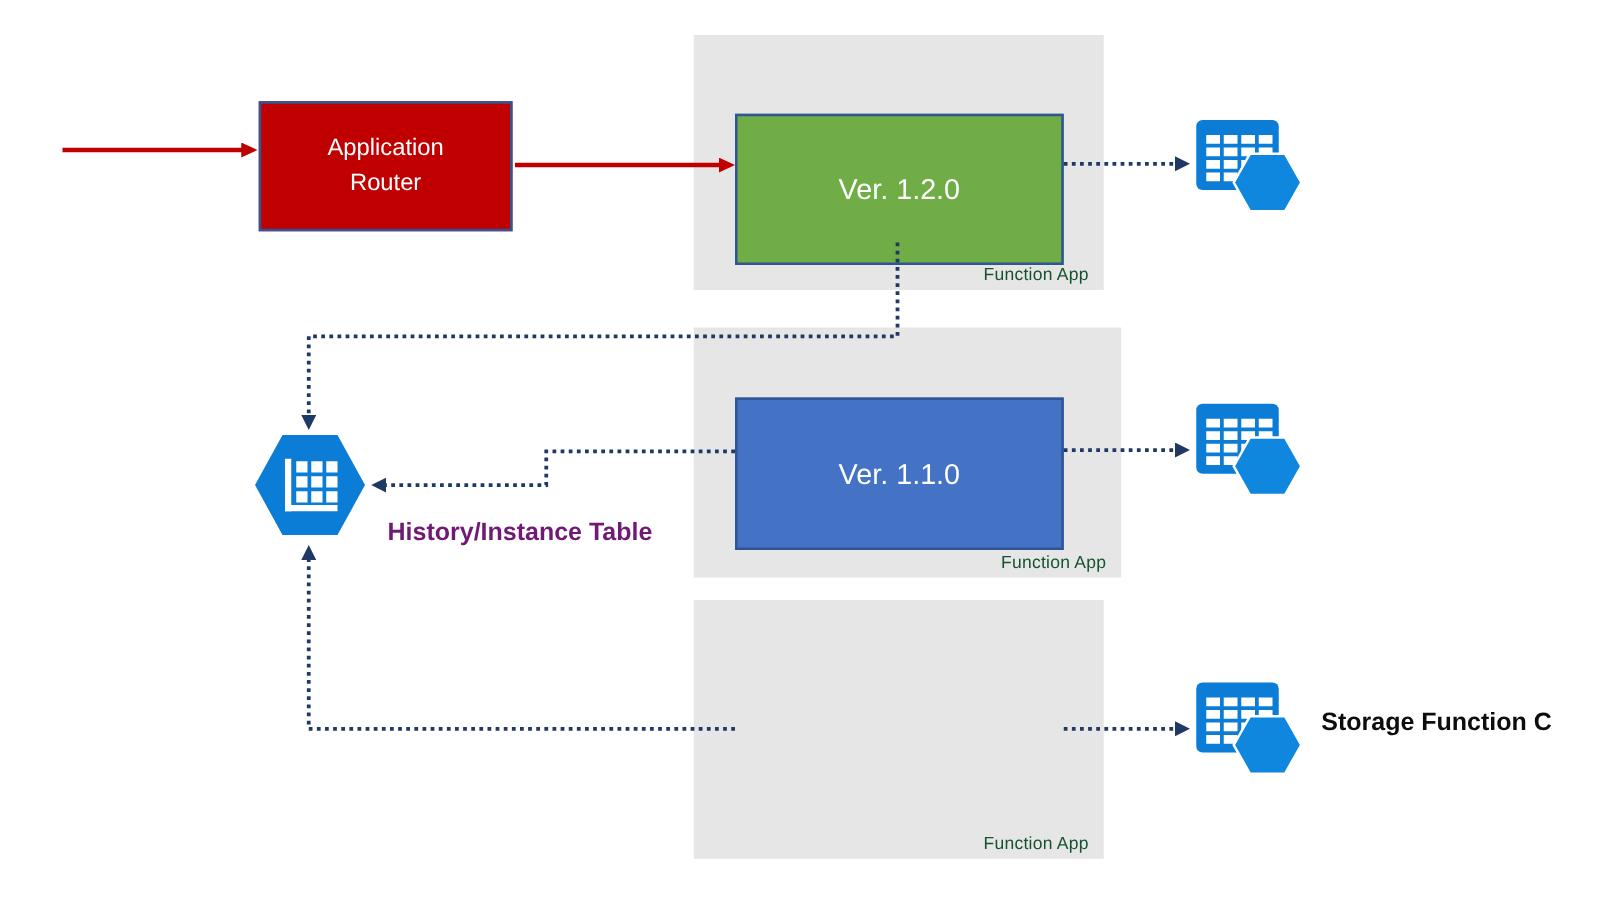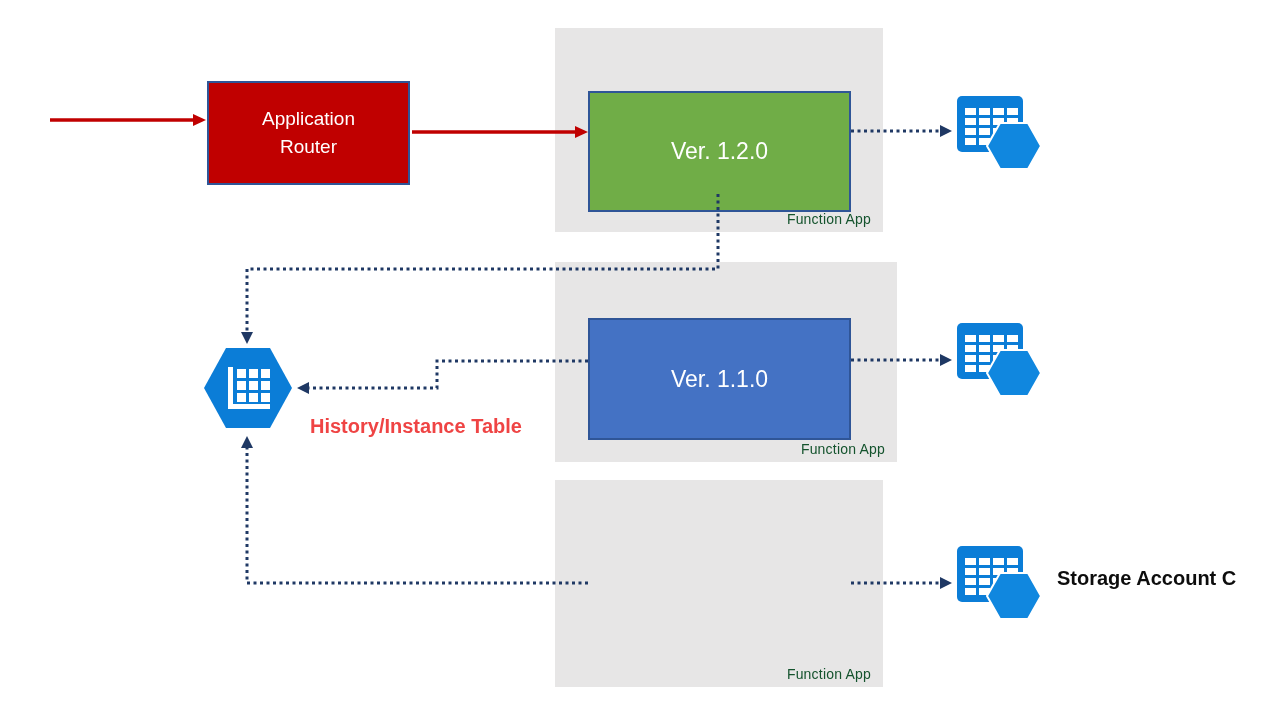--- a/index.html
+++ b/index.html
@@ -39,21 +39,21 @@
   .sgB{left:956px;top:322px;}
   .sgC{left:956px;top:545px;}
   .storage-label{
     position:absolute;left:101px;top:22px;white-space:nowrap;
     font-size:20px;font-weight:bold;color:#0d0d0d;
   }
 
   .history-icon{position:absolute;left:203px;top:347px;z-index:2;}
   .history-label{
     position:absolute;left:310px;top:415px;white-space:nowrap;
-    font-size:20px;font-weight:bold;color:#ef4444;z-index:2;text-align:center;
+    font-size:20px;font-weight:bold;color:#701a75;z-index:2;text-align:center;
   }
 </style>
 </head>
 <body>
 
 <div class="canvas">
 
   <svg class="connectors">
     <defs>
       <marker id="arrRed" markerUnits="userSpaceOnUse" markerWidth="14" markerHeight="14" refX="1" refY="6" orient="auto">
@@ -163,21 +163,21 @@
           <rect x="23" y="33" width="11" height="7"></rect>
           <rect x="37" y="33" width="11" height="7"></rect>
           <rect x="51" y="33" width="11" height="7"></rect>
         <rect x="9" y="43" width="11" height="7"></rect>
           <rect x="23" y="43" width="11" height="7"></rect>
           <rect x="37" y="43" width="11" height="7"></rect>
           <rect x="51" y="43" width="11" height="7"></rect>
       </g>
       <polygon points="31,51 44,28 72,28 85,51 72,74 44,74" stroke="#ffffff" stroke-width="2" fill="#1087DF"></polygon>
     </svg>
-    <span class="storage-label">Storage Account C</span>
+    <span class="storage-label">Storage Function C</span>
   </div>
 
   <svg class="history-icon" width="90" height="84" viewBox="0 0 90 84">
     <polygon points="1,41 23,1 67,1 89,41 67,81 23,81" fill="#0B7DD7"></polygon>
     <g fill="#ffffff">
       <rect x="25" y="20" width="5" height="42"></rect>
       <rect x="25" y="57" width="42" height="5"></rect>
       <rect x="34" y="22" width="9" height="9"></rect>
         <rect x="46" y="22" width="9" height="9"></rect>
         <rect x="58" y="22" width="9" height="9"></rect>

